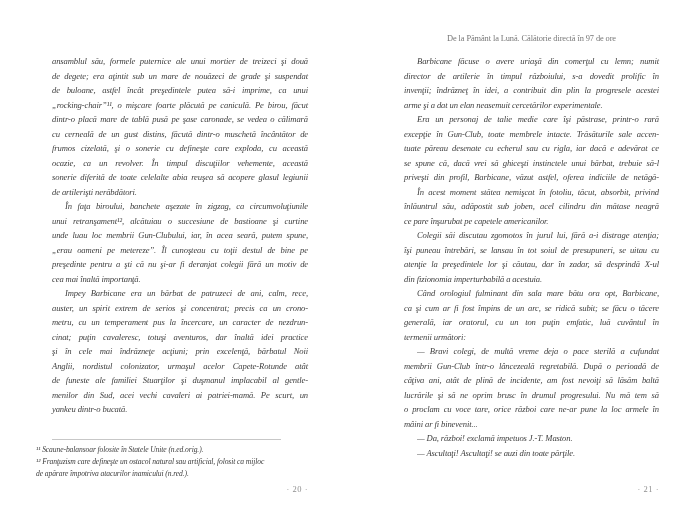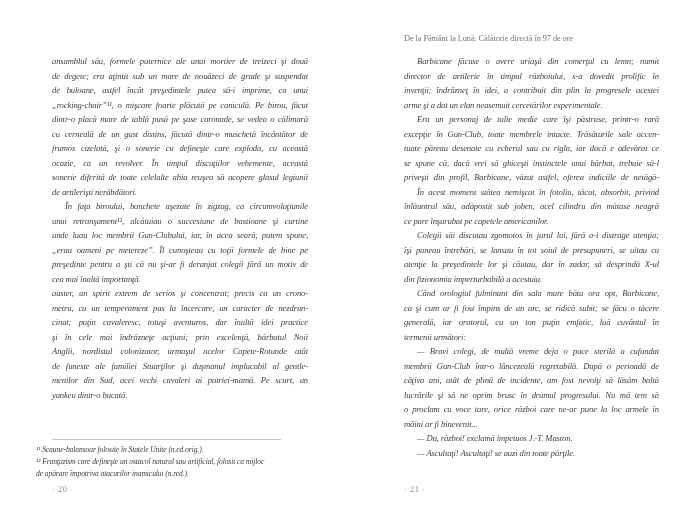--- a/index.html
+++ b/index.html
@@ -23,21 +23,21 @@
     white-space: nowrap;
     text-align: justify;
     text-align-last: justify;
     font-style: italic;
   }
   .line.last { text-align-last: left; }
   .line.indent { text-indent: 13px; }
   .running-header {
     position: absolute;
     left: 404px; top: 34px; width: 255px;
-    text-align: left;
+    text-align: center;
     font-size: 8.4px;
     letter-spacing: -0.1px;
     color: #767676;
     white-space: nowrap;
   }
   .footnote-separator {
     position: absolute;
     left: 52px; top: 439px;
     width: 229px; height: 1px;
     background: #c7c7c7;
@@ -49,21 +49,21 @@
     letter-spacing: -0.1px;
     text-align: justify;
     text-align-last: left;
     white-space: nowrap;
   }
   .page-number {
     position: absolute;
     top: 484px;
     font-size: 8.5px;
     color: #8f8f8f;
-    text-align: left;
+    text-align: right;
     letter-spacing: 0.5px;
   }
   .page-number.left  { left: 52px;  width: 256px; }
   .page-number.right { left: 404px; width: 255px; }
 </style>
 </head>
 <body>
 
 <div class="spread">
 
@@ -79,25 +79,26 @@
         <div class="line">cu cerneală de un gust distins, făcută dintr-o muschetă încântător de</div>
         <div class="line">frumos cizelată, şi o sonerie cu defineşte care exploda, cu această</div>
         <div class="line">ocazie, ca un revolver. În timpul discuţiilor vehemente, această</div>
         <div class="line">sonerie diferită de toate celelalte abia reuşea să acopere glasul legiunii</div>
         <div class="line last">de artilerişti nerăbdători.</div>
       </div>
       <div class="para">
         <div class="line indent">În faţa biroului, banchete aşezate în zigzag, ca circumvoluţiunile</div>
         <div class="line">unui retranşament¹², alcătuiau o succesiune de bastioane şi curtine</div>
         <div class="line">unde luau loc membrii Gun-Clubului, iar, în acea seară, putem spune,</div>
-        <div class="line">„erau oameni pe metereze”. Îl cunoşteau cu toţii formele de bine pe</div>
+        <div class="line">„erau oameni pe metereze”. Îl cunoşteau cu toţii destul de bine pe</div>
         <div class="line">preşedinte pentru a şti că nu şi-ar fi deranjat colegii fără un motiv de</div>
         <div class="line last">cea mai înaltă importanţă.</div>
       </div>
       <div class="para">
+        <div class="line indent">Impey Barbicane era un bărbat de patruzeci de ani, calm, rece,</div>
         <div class="line">auster, un spirit extrem de serios şi concentrat; precis ca un crono-</div>
         <div class="line">metru, cu un temperament pus la încercare, un caracter de nezdrun-</div>
         <div class="line">cinat; puţin cavaleresc, totuşi aventuros, dar înaltă idei practice</div>
         <div class="line">şi în cele mai îndrăzneţe acţiuni; prin excelenţă, bărbatul Noii</div>
         <div class="line">Anglii, nordistul colonizator, urmaşul acelor Capete-Rotunde atât</div>
         <div class="line">de funeste ale familiei Stuarţilor şi duşmanul implacabil al gentle-</div>
         <div class="line">menilor din Sud, acei vechi cavaleri ai patriei-mamă. Pe scurt, un</div>
         <div class="line last">yankeu dintr-o bucată.</div>
       </div>
     </div>

